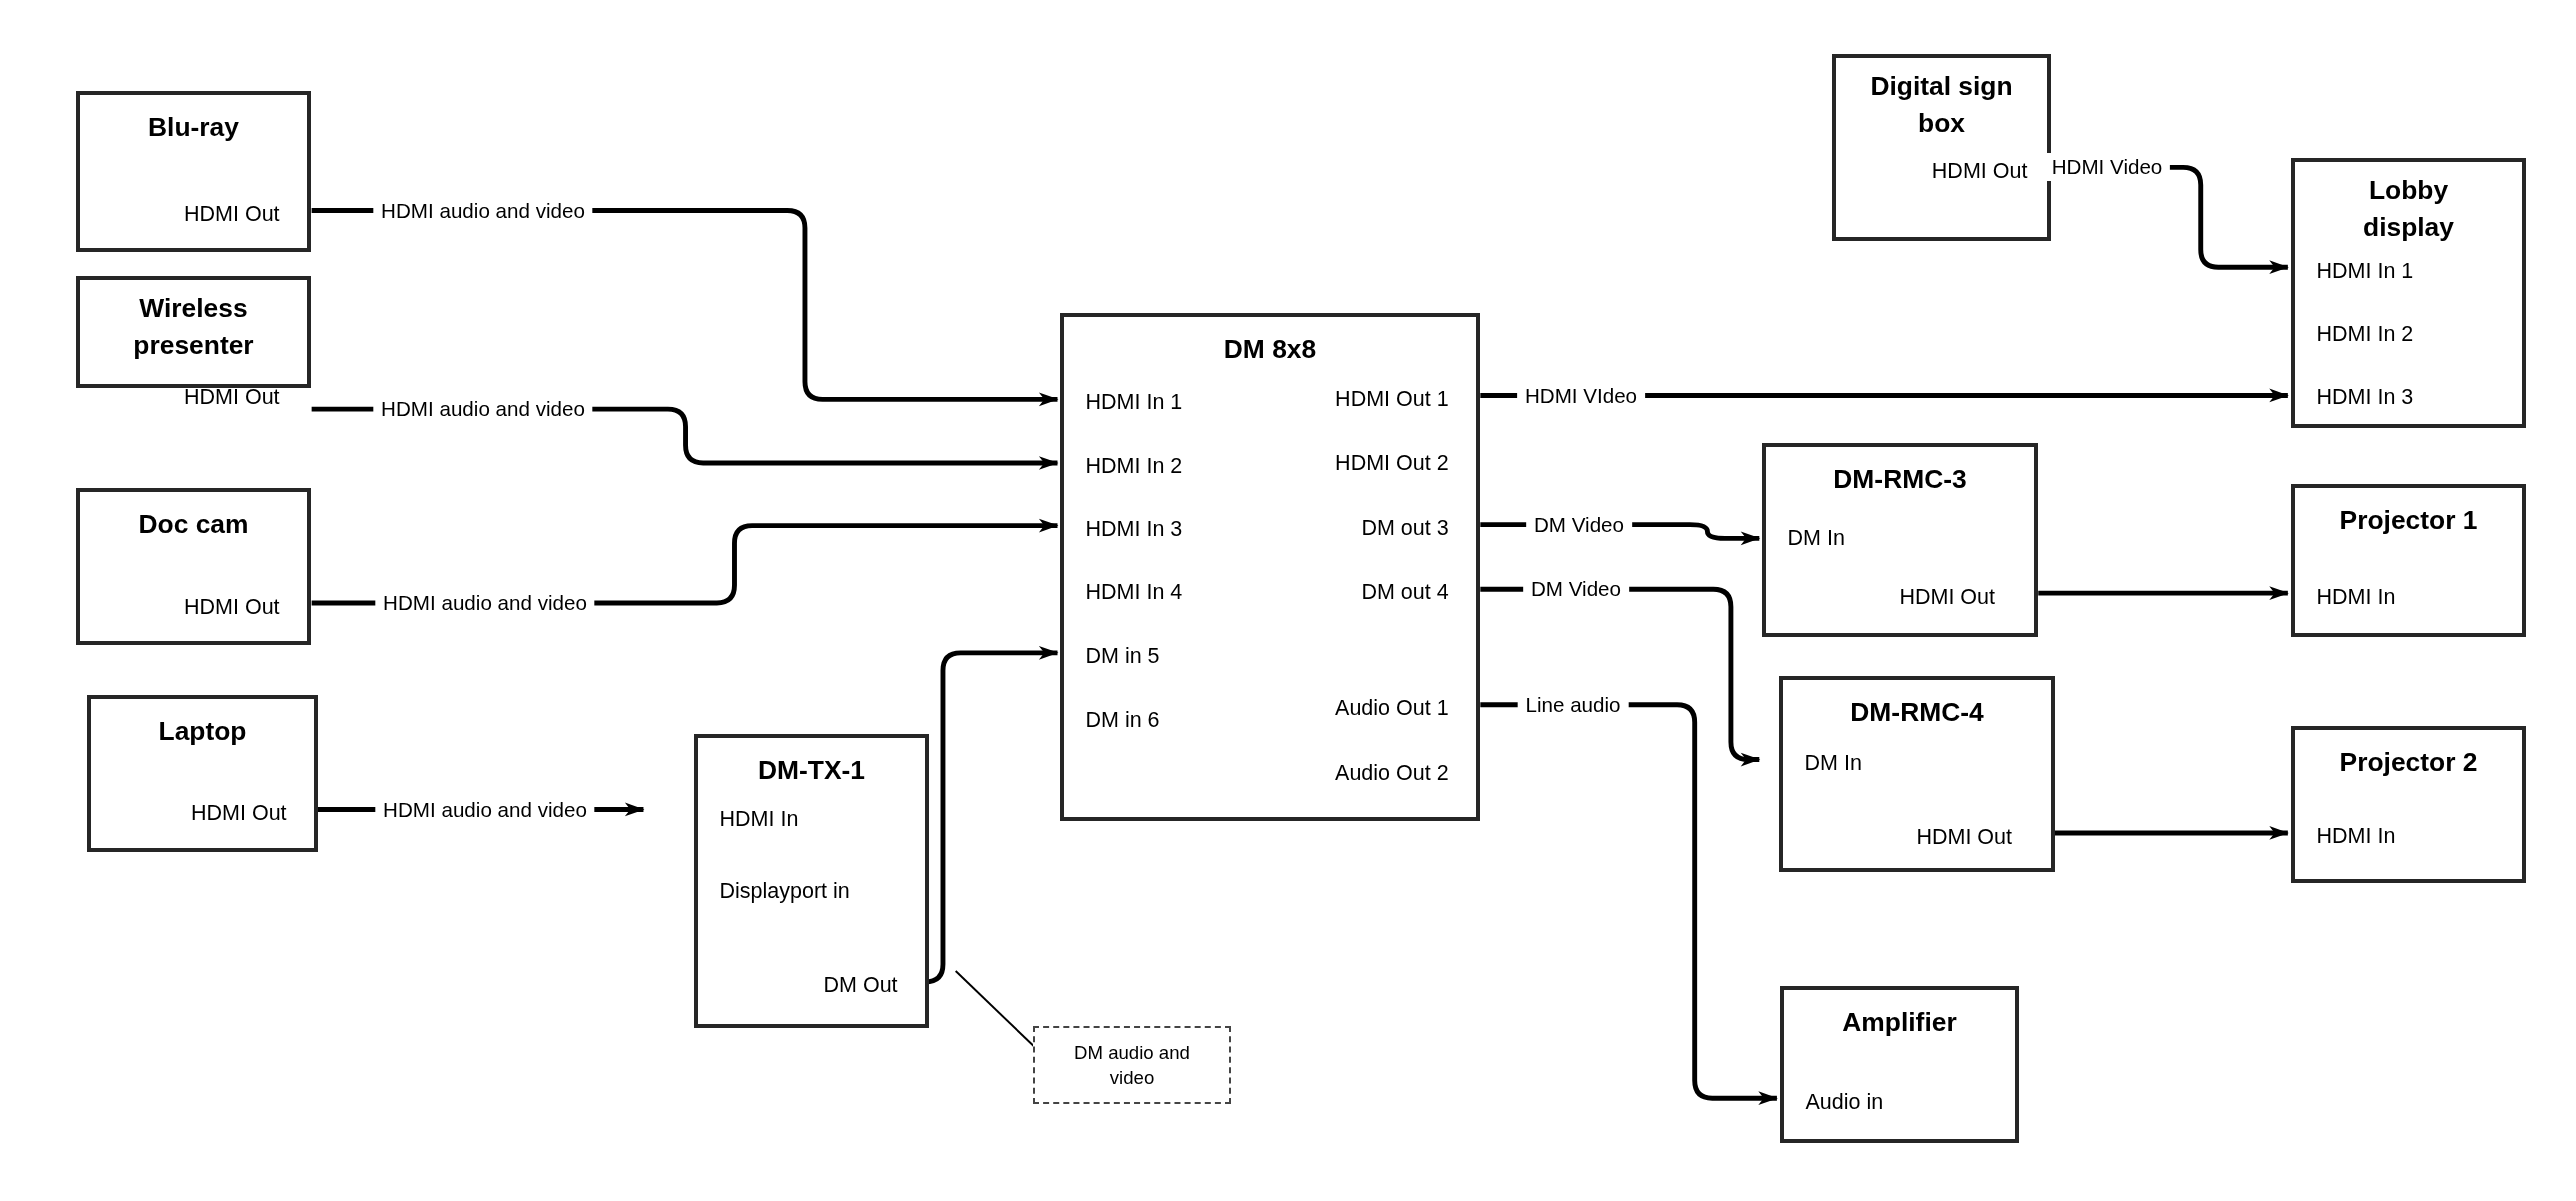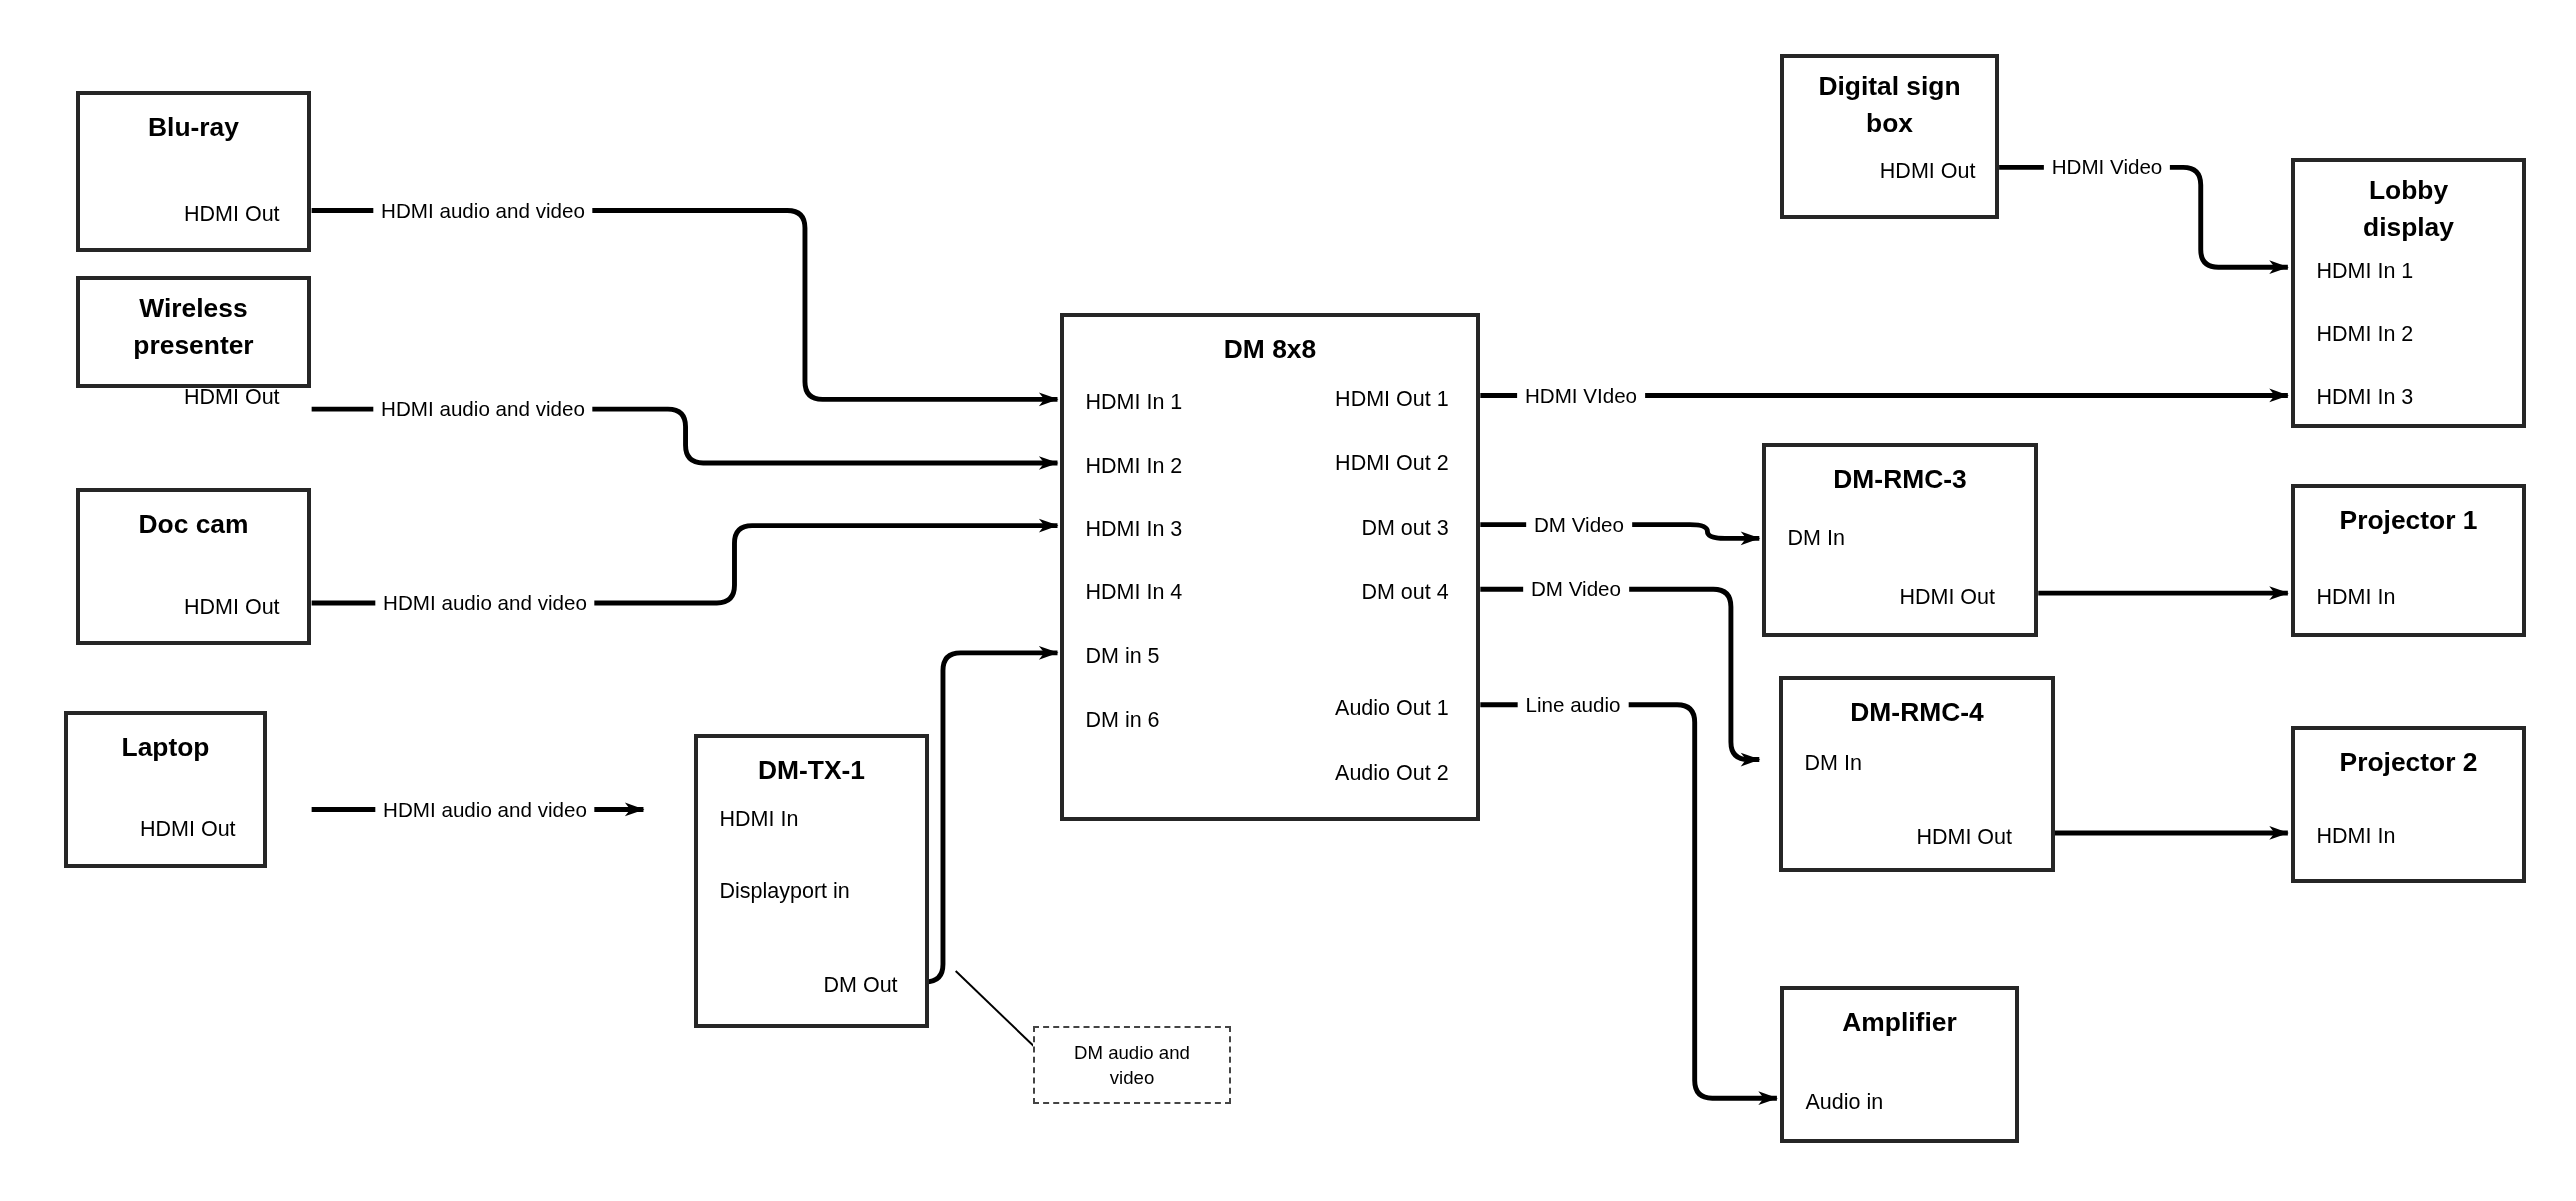--- a/index.html
+++ b/index.html
@@ -51,21 +51,21 @@
   <div class="node" style="left:76px;top:276px;width:235px;height:112px;">
     <div class="title" style="max-width:157px;margin-top:9.8px;">Wireless presenter</div>
     <div class="port pr" style="top:104px;">HDMI Out</div>
   </div>
 
   <div class="node" style="left:76px;top:488px;width:235px;height:157px;">
     <div class="title">Doc cam</div>
     <div class="port pr" style="top:102px;">HDMI Out</div>
   </div>
 
-  <div class="node" style="left:64px;top:695px;width:203px;height:157px;margin-top:16px;">
+  <div class="node" style="left:87px;top:695px;width:231px;height:157px;">
     <div class="title">Laptop</div>
     <div class="port pr" style="top:101px;">HDMI Out</div>
   </div>
 
   <div class="node" style="left:646px;top:734px;width:235px;height:294px;margin-left:48px;">
     <div class="title">DM-TX-1</div>
     <div class="port pl" style="top:68px;">HDMI In</div>
     <div class="port pl" style="top:140px;">Displayport in</div>
     <div class="port pr" style="top:234px;">DM Out</div>
   </div>
@@ -79,21 +79,21 @@
     <div class="port pl" style="top:326px;">DM in 5</div>
     <div class="port pl" style="top:390px;">DM in 6</div>
     <div class="port pr" style="top:69px;">HDMI Out 1</div>
     <div class="port pr" style="top:133px;">HDMI Out 2</div>
     <div class="port pr" style="top:198px;">DM out 3</div>
     <div class="port pr" style="top:262px;">DM out 4</div>
     <div class="port pr" style="top:378px;">Audio Out 1</div>
     <div class="port pr" style="top:443px;">Audio Out 2</div>
   </div>
 
-  <div class="node" style="left:1780px;top:54px;width:219px;height:165px;">
+  <div class="node" style="left:1832px;top:54px;width:219px;height:187px;">
     <div class="title" style="max-width:147px;margin-top:9.8px;">Digital sign box</div>
     <div class="port pr" style="top:100px;right:19.6px;">HDMI Out</div>
   </div>
 
   <div class="node" style="left:2291px;top:158px;width:235px;height:270px;">
     <div class="title" style="max-width:117px;margin-top:9.8px;">Lobby display</div>
     <div class="port pl" style="top:96px;">HDMI In 1</div>
     <div class="port pl" style="top:159px;">HDMI In 2</div>
     <div class="port pl" style="top:222px;">HDMI In 3</div>
   </div>

